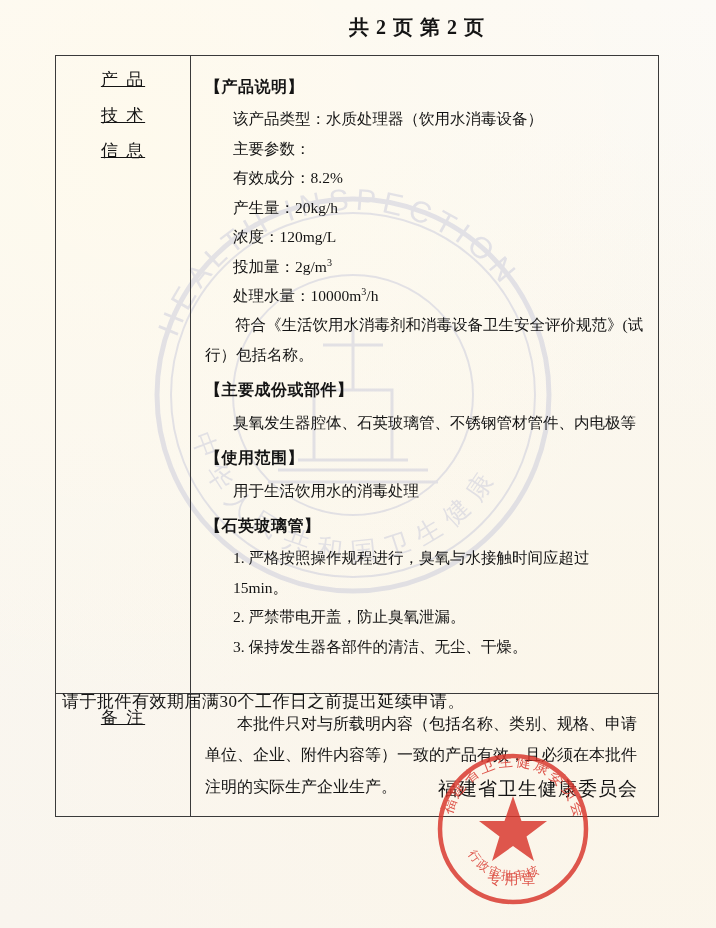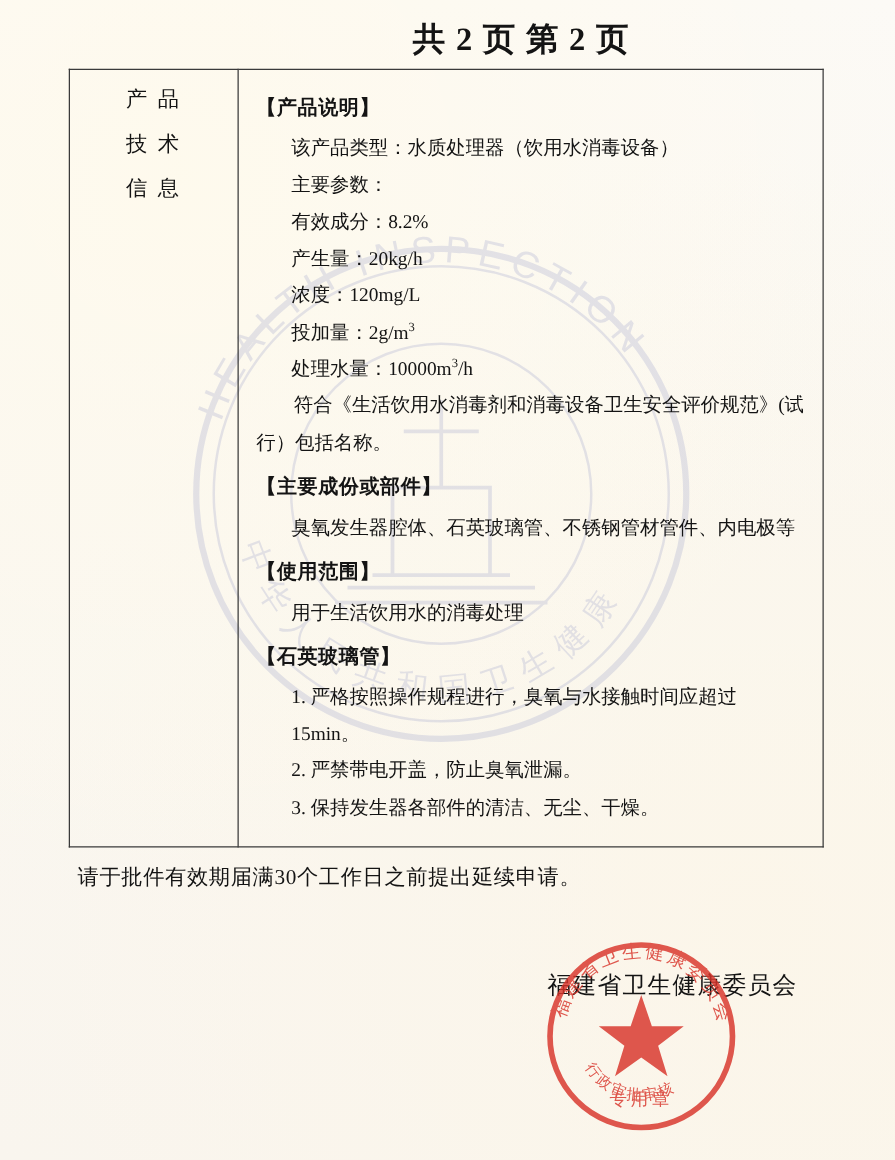--- a/index.html
+++ b/index.html
@@ -33,21 +33,21 @@
     height: 470px;
     opacity: 0.20;
     pointer-events: none;
   }
   .page-header {
     position: absolute;
     top: 14px;
     left: 0;
     width: 100%;
     text-align: center;
-    font-size: 26px;
+    font-size: 20px;
     font-weight: bold;
     letter-spacing: 1px;
     padding-left: 118px;
     box-sizing: border-box;
   }
   .doc-table {
     position: absolute;
     left: 55px;
     top: 55px;
     width: 604px;
@@ -60,23 +60,24 @@
     background: transparent;
   }
   .label-cell {
     width: 134px;
     text-align: center;
     vertical-align: middle;
     font-size: 17px;
     line-height: 2.1;
     letter-spacing: 2px;
     padding: 6px 0;
+    text-decoration: underline;
   }
   .content-cell {
-    padding: 10px 14px 16px 14px;
+    padding: 10px 14px 32px 14px;
     font-size: 15.5px;
     line-height: 1.9;
   }
   .sec-title {
     font-weight: bold;
     font-size: 16px;
     margin: 6px 0 2px 0;
     letter-spacing: 0.5px;
   }
   .indent1 {
@@ -183,20 +184,30 @@
 
       <div class="sec-title">【石英玻璃管】</div>
       <div class="indent1">
         <div>1. 严格按照操作规程进行，臭氧与水接触时间应超过15min。</div>
         <div>2. 严禁带电开盖，防止臭氧泄漏。</div>
         <div>3. 保持发生器各部件的清洁、无尘、干燥。</div>
       </div>
 
     </td>
   </tr>
+  <tr>
+    <td class="label-cell">
+      <div class="label-lines">
+        <span>备 注</span>
+      </div>
+    </td>
+    <td class="remark-cell">
+      <div class="para-ind">本批件只对与所载明内容（包括名称、类别、规格、申请单位、企业、附件内容等）一致的产品有效，且必须在本批件注明的实际生产企业生产。</div>
+    </td>
+  </tr>
 </tbody>
   </table>
 
 <div class="note-line">请于批件有效期届满30个工作日之前提出延续申请。</div>
 
 <div class="signature">
   <div>福建省卫生健康委员会</div>
 </div>
 
 <svg class="stamp" viewBox="0 0 162 162" xmlns="http://www.w3.org/2000/svg">

